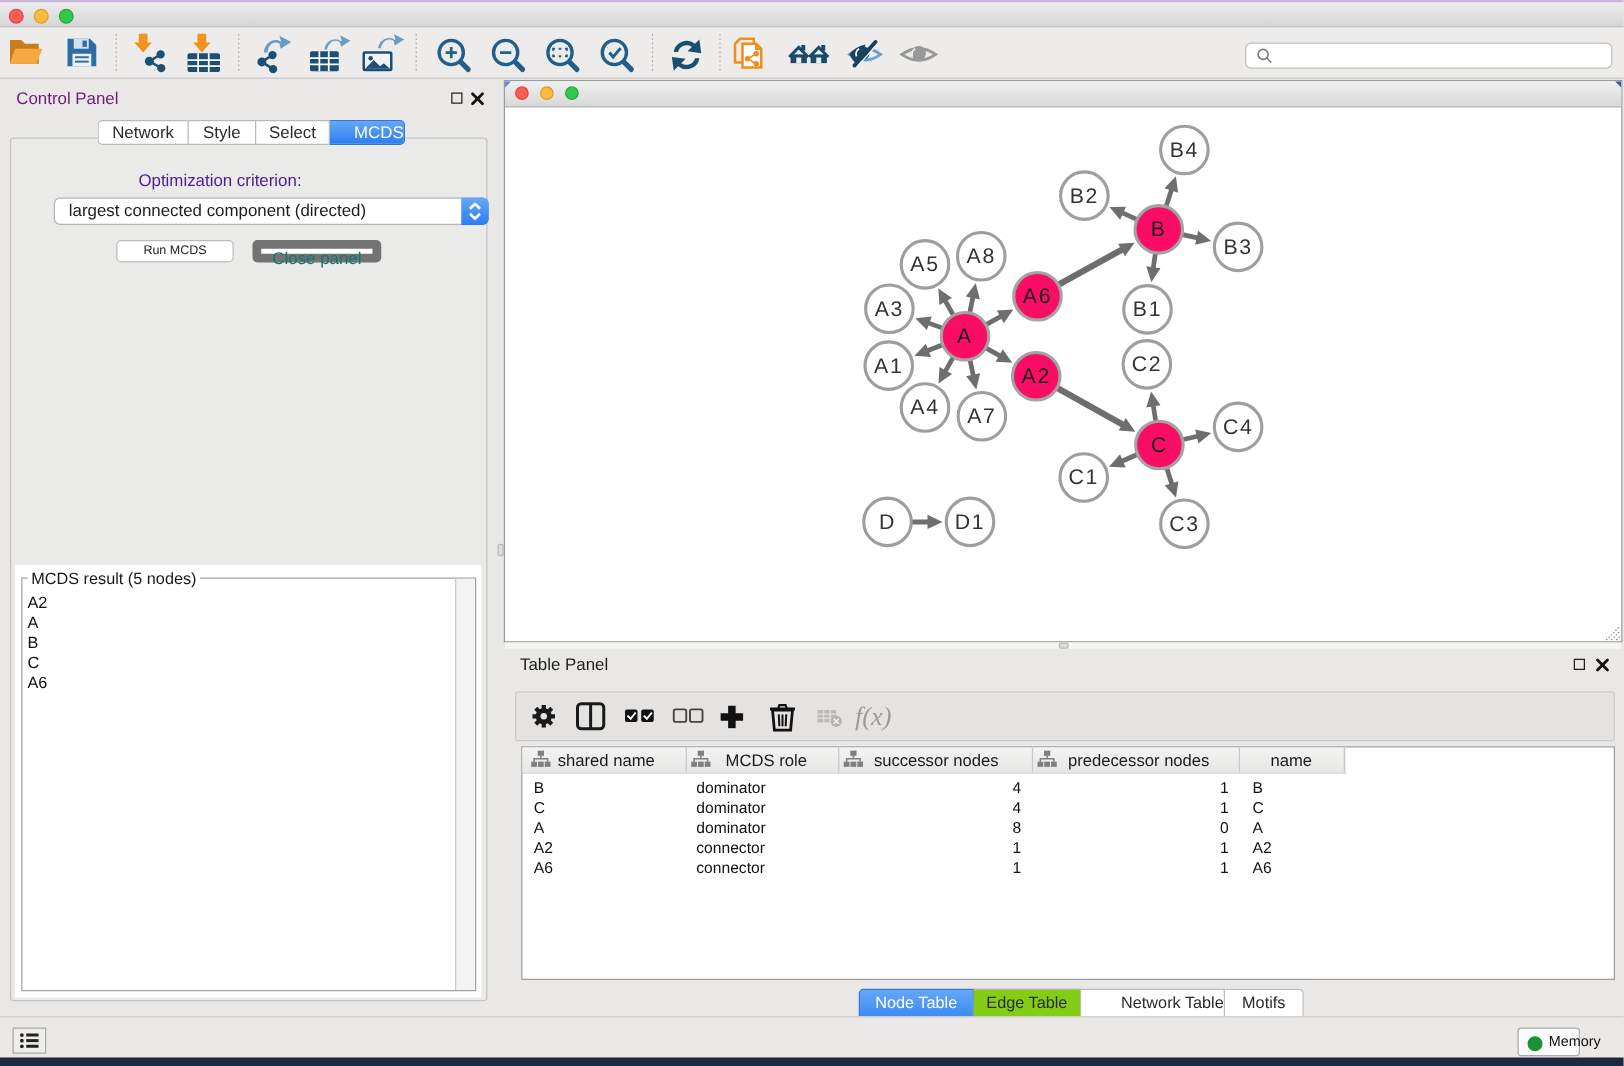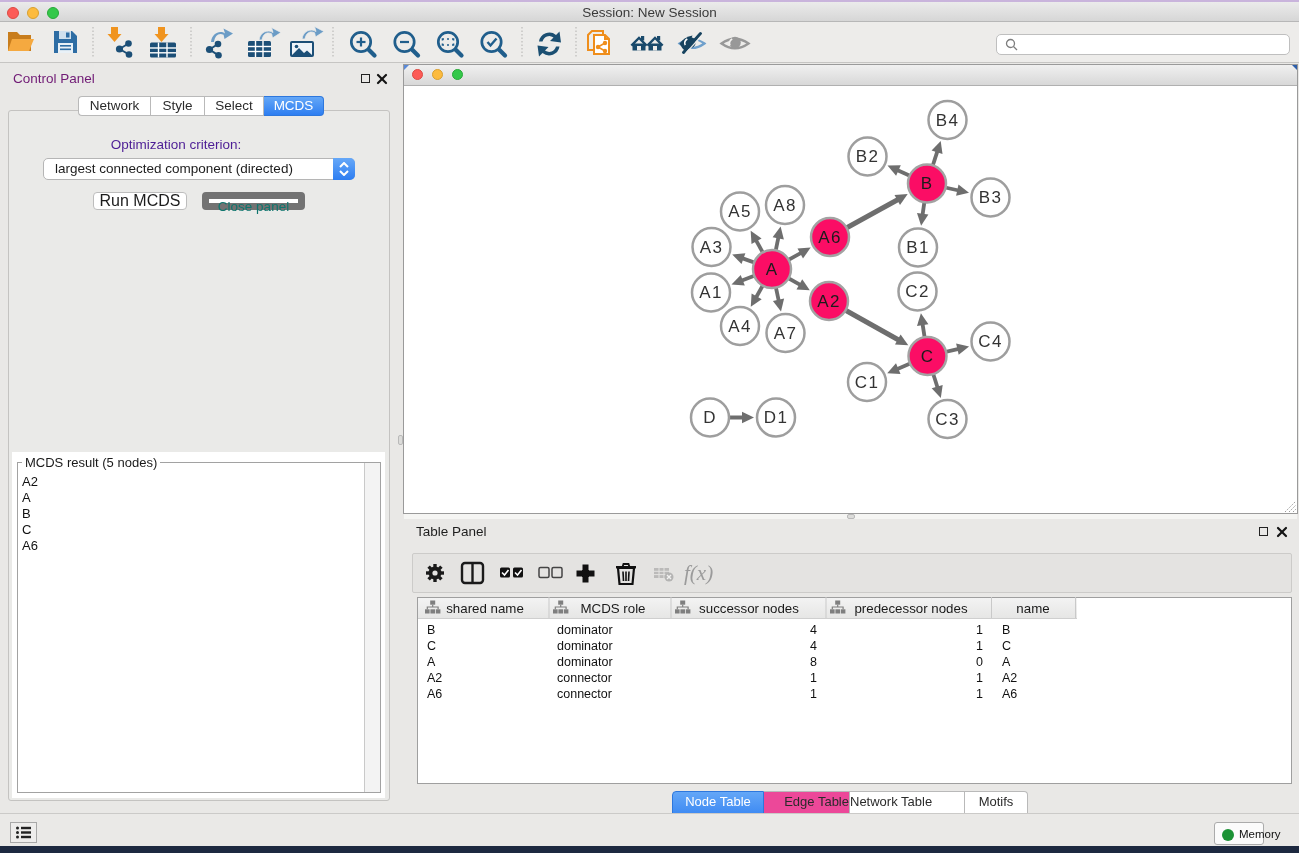--- a/index.html
+++ b/index.html
@@ -10,21 +10,20 @@
 </style>
 </head>
 <body>
 
 <div class="abs" style="left:0;top:0;width:1299px;height:2px;background:#c9b4dc"></div>
 
 <div class="abs" style="left:0;top:2px;width:1299px;height:20px;background:linear-gradient(#ebebeb,#d6d6d6);border-bottom:1px solid #b7b7b7">
   <div class="abs" style="left:7px;top:5px;width:12px;height:12px;border-radius:50%;background:#fc5b57;border:1px solid #dd4a43"></div>
   <div class="abs" style="left:27px;top:5px;width:12px;height:12px;border-radius:50%;background:#fcbb3f;border:1px solid #d9a02f"></div>
   <div class="abs" style="left:47px;top:5px;width:12px;height:12px;border-radius:50%;background:#34c84a;border:1px solid #28a938"></div>
-  <div class="abs" style="left:0;top:3px;width:1299px;text-align:center;font-size:13.5px;color:#3a3a3a">Session: New Session</div>
 </div>
 
 <div class="abs" style="left:0;top:22px;width:1299px;height:41px;background:#edecea;border-bottom:1px solid #c6c5c3">
   <div id="tbicons" class="abs" style="left:0;top:0;width:1299px;height:39px"></div>
 
   <div class="abs" style="left:996px;top:12px;width:294px;height:21px;background:#fff;border:1px solid #bfbfbf;border-radius:5px">
     <svg width="14" height="14" style="position:absolute;left:8px;top:3px" viewBox="0 0 14 14">
       <circle cx="5.5" cy="5.5" r="4" fill="none" stroke="#7d7d7d" stroke-width="1.3"></circle>
       <line x1="8.5" y1="8.5" x2="12" y2="12" stroke="#7d7d7d" stroke-width="1.3"></line>
     </svg>
@@ -39,34 +38,34 @@
       <line x1="10" y1="2" x2="2" y2="10"></line>
     </g>
   </svg>
 
 <div class="abs" style="left:8px;top:110px;width:382px;height:691px;background:#eaeae8;border:1px solid #c4c3c1;border-radius:3px"></div>
 
 <div class="abs" style="left:78px;top:96px;height:20px;display:flex;font-size:13.5px">
   <div style="width:72px;background:#fff;border:1px solid #b9b9b9;border-right:none;border-radius:4px 0 0 4px;text-align:center;line-height:18px;color:#2b2b2b">Network</div>
   <div style="width:54px;background:#fff;border:1px solid #b9b9b9;border-right:none;text-align:center;line-height:18px;color:#2b2b2b">Style</div>
   <div style="width:60px;background:#fff;border:1px solid #b9b9b9;text-align:center;line-height:18px;color:#2b2b2b">Select</div>
-  <div style="width:60px;background:linear-gradient(#64a7f7,#2e7ef1);border:1px solid #2d77dd;border-left:none;border-radius:0 4px 4px 0;text-align:center;line-height:18px;color:#fff">MCDS</div>
+  <div style="width:60px;background:linear-gradient(#64a7f7,#2e7ef1);border:1px solid #2d77dd;border-left:none;border-radius:0 4px 4px 0;text-align:right;line-height:18px;color:#fff">MCDS</div>
 </div>
 <div class="abs" style="left:8px;top:130px;width:336px;text-align:center;font-size:13.5px;color:#4c1d95"><span style="position:relative;top:7px">Optimization criterion:</span></div>
 
-<div class="abs" style="left:43px;top:158px;width:312px;height:22px;background:#fff;border:1px solid #b5b5b5;border-radius:5px">
+<div class="abs" style="left:43px;top:158px;width:348px;height:22px;background:#fff;border:1px solid #b5b5b5;border-radius:5px">
   <div class="abs" style="left:11px;top:2px;font-size:13.5px;color:#1c1c1c">largest connected component (directed)</div>
   <div class="abs" style="right:-1px;top:-1px;width:22px;height:22px;background:linear-gradient(#66a8f8,#2d7df1);border-radius:0 5px 5px 0">
     <svg width="12" height="14" viewBox="0 0 12 14" style="position:absolute;left:5px;top:4px">
       <path d="M2 5 L6 1 L10 5" fill="none" stroke="#fff" stroke-width="2"></path>
       <path d="M2 9 L6 13 L10 9" fill="none" stroke="#fff" stroke-width="2"></path>
     </svg>
   </div>
 </div>
-<div class="abs" style="left:93px;top:192px;width:94px;height:18px;background:#fff;border:1px solid #bdbdbd;border-radius:4px;text-align:center;font-size:16px;line-height:16px;color:#1c1c1c">Run MCDS</div>
+<div class="abs" style="left:93px;top:192px;width:94px;height:18px;background:#fff;border:1px solid #bdbdbd;border-radius:4px;text-align:center;font-size:10px;line-height:16px;color:#1c1c1c">Run MCDS</div>
 <div class="abs" style="left:202px;top:192px;width:103px;height:18px;background:#fff;border:7px solid #737373;border-radius:4px;text-align:center;font-size:13.5px;line-height:16px;color:#0f766e">Close panel</div>
 
 <div class="abs" style="left:12px;top:452px;width:373px;height:346px;background:#fff"></div>
 <div class="abs" style="left:17px;top:462px;width:364px;height:331px;border:1px solid #a2a2a2"></div>
 <div class="abs" style="left:364px;top:463px;width:16px;height:329px;background:#f3f3f3;border-left:1px solid #c9c9c9"></div>
 <div class="abs" style="left:22px;top:455px;background:#fff;padding:0 3px;font-size:13px;color:#1a1a1a">MCDS result (5 nodes)</div>
 <div class="abs" style="left:22px;top:474px;font-size:13px;color:#111;line-height:16px">A2<br>A<br>B<br>C<br>A6</div>
 
 <svg class="abs" style="left:0;top:23px" width="780" height="39" viewBox="0 0 780 39">
   <g stroke="#b2b1af" stroke-width="1" stroke-dasharray="1.5,2">
@@ -326,24 +325,24 @@
   <div id="ttbicons" class="abs" style="left:0;top:0;width:880px;height:40px"></div>
 </div>
 
 <div class="abs" style="left:417px;top:597px;width:875px;height:187px;background:#fff;border:1px solid #9f9f9f">
 
   <div class="abs" style="left:0;top:0;width:659px;height:21px;background:linear-gradient(#f3f3f3,#e6e6e5);border-bottom:1px solid #cfcfcf"></div>
   <div id="thead" class="abs" style="left:0;top:0;width:872px;height:21px;font-size:12.5px;color:#1a1a1a"></div>
   <div id="trows" class="abs" style="left:0;top:21px;width:872px;font-size:12.5px;color:#111"></div>
 </div>
 
-<div class="abs" style="left:672px;top:791px;height:33px;display:flex;font-size:13px">
+<div class="abs" style="left:687px;top:791px;height:33px;display:flex;font-size:13px">
   <div style="width:92px;background:linear-gradient(#64a7f7,#2e7ef1);border:1px solid #2d77dd;border-radius:4px 0 0 4px;text-align:center;line-height:19px;color:#fff">Node Table</div>
-  <div style="width:86px;background:#ec4899;border:1px solid #b9b9b9;border-left:none;text-align:right;line-height:19px;color:#2b2b2b">Edge Table</div>
-  <div style="width:115px;background:#fff;border:1px solid #b9b9b9;border-left:none;text-align:left;line-height:19px;color:#2b2b2b">Network Table</div>
+  <div style="width:86px;background:#84cc16;border:1px solid #b9b9b9;border-left:none;text-align:center;line-height:19px;color:#2b2b2b">Edge Table</div>
+  <div style="width:115px;background:#fff;border:1px solid #b9b9b9;border-left:none;text-align:right;line-height:19px;color:#2b2b2b">Network Table</div>
   <div style="width:63px;background:#fff;border:1px solid #b9b9b9;border-left:none;border-radius:0 4px 4px 0;text-align:center;line-height:19px;color:#2b2b2b">Motifs</div>
 </div>
 
 <div class="abs" style="left:0;top:813px;width:1299px;height:33px;background:#eaE9e7;border-top:1px solid #cbcac8"></div>
 <div class="abs" style="left:10px;top:822px;width:27px;height:21px;background:#eeedec;border:1px solid #a8a8a8">
   <svg width="15" height="13" viewBox="0 0 15 13" style="position:absolute;left:5px;top:3px">
     <circle cx="1.5" cy="2" r="1.5" fill="#222"></circle>
       <rect x="5" y="0.8" width="10" height="2.4" fill="#222"></rect>
     <circle cx="1.5" cy="6.5" r="1.5" fill="#222"></circle>
       <rect x="5" y="5.3" width="10" height="2.4" fill="#222"></rect>

